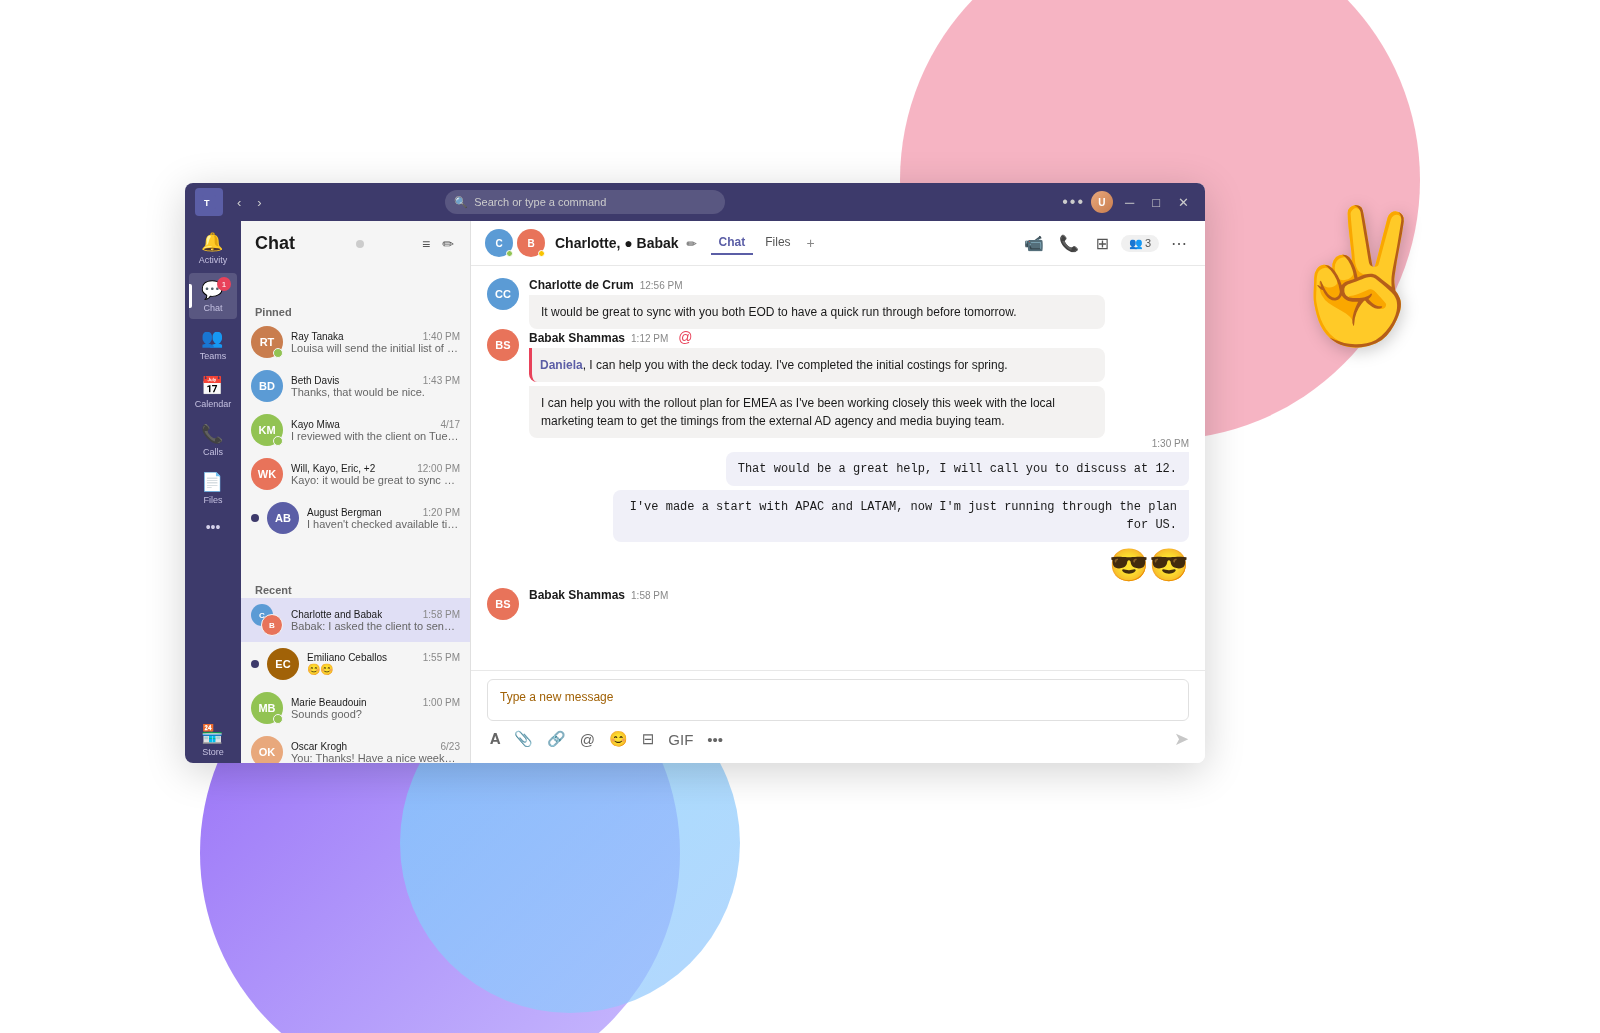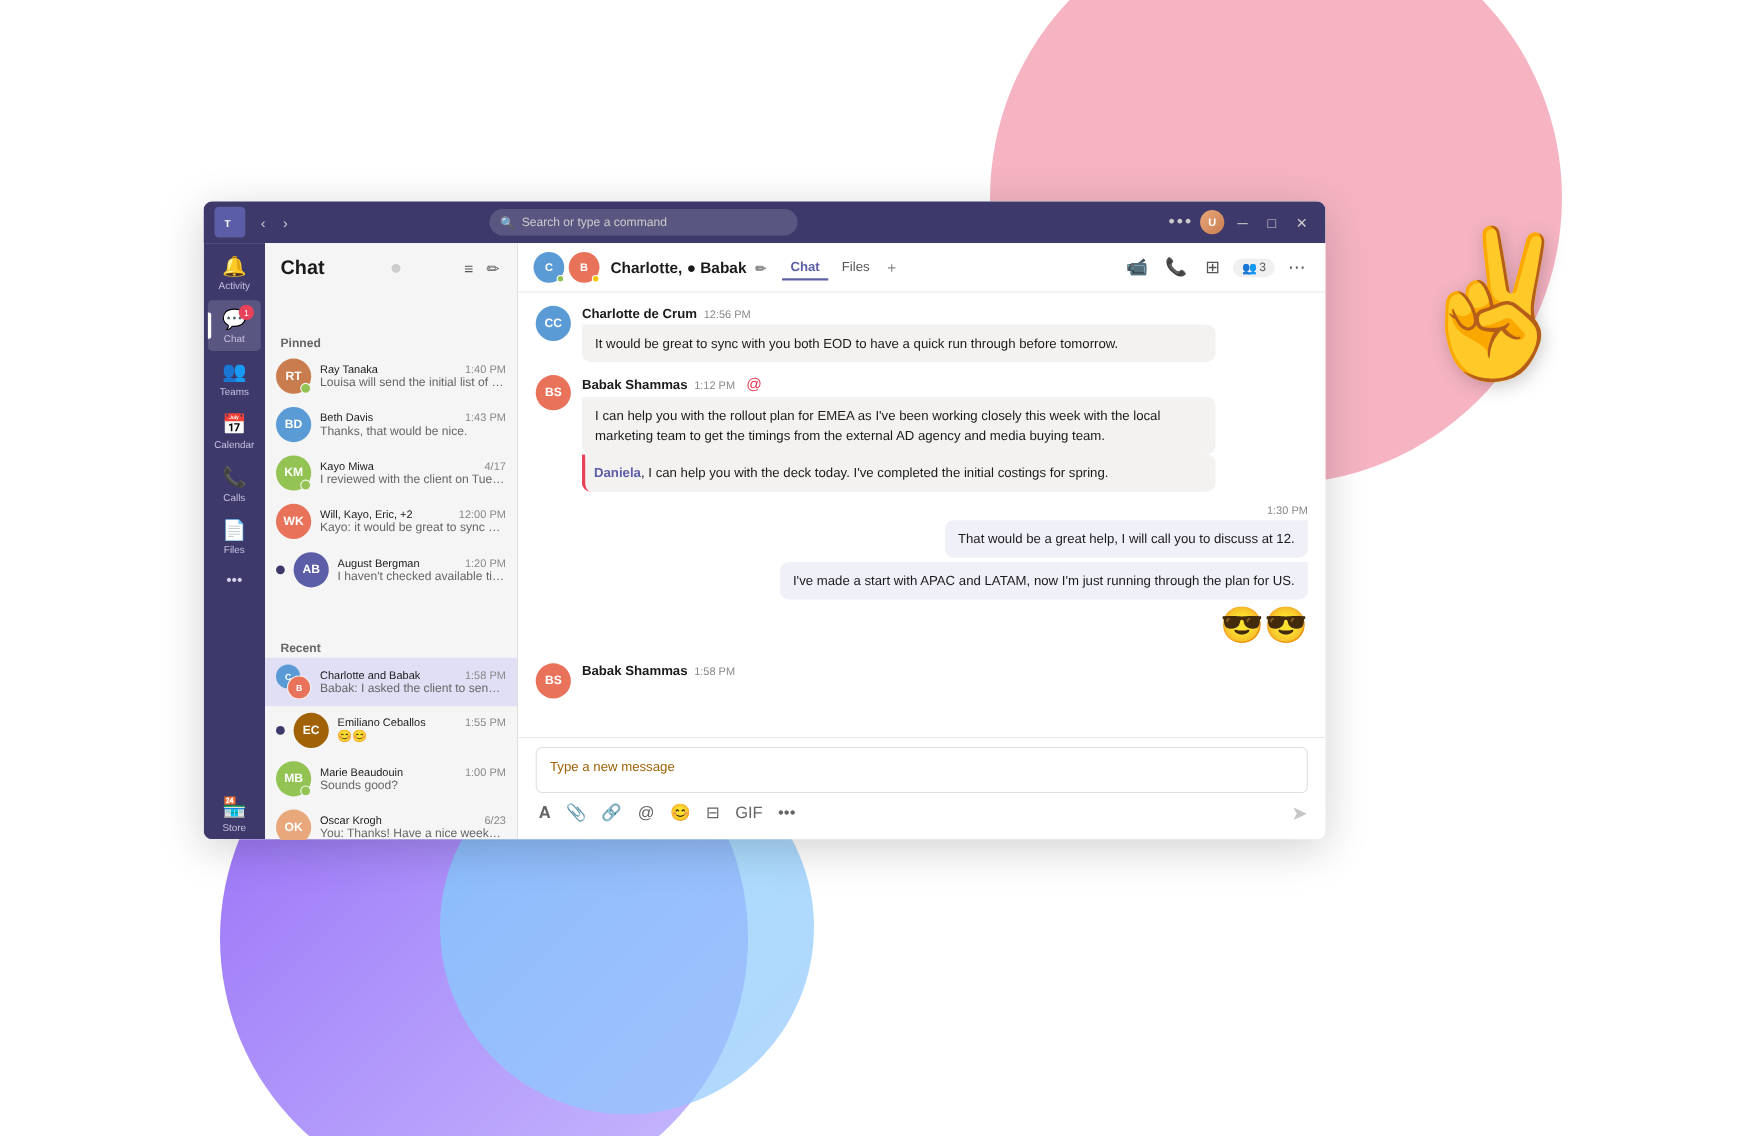--- a/index.html
+++ b/index.html
@@ -377,21 +377,20 @@
       color: #555;
     }
 
     
     .messages-area {
       flex: 1;
       overflow-y: auto;
       padding: 12px 16px;
       display: flex;
       flex-direction: column;
-      gap: 12px;
     }
 
     .message-group {
       display: flex;
       gap: 10px;
       align-items: flex-start;
     }
     .message-group.right {
       flex-direction: row-reverse;
     }
@@ -419,20 +418,21 @@
       padding: 8px 12px;
       font-size: 12px;
       line-height: 1.5;
       color: #1a1a1a;
       max-width: 100%;
     }
     .message-group.right .msg-bubble {
       background: #f0f0f8;
       border-radius: 8px 0 8px 8px;
       text-align: right;
+      font-family: Liberation Mono, monospace;
     }
     .msg-bubble .mention { color: #5b5ea6; font-weight: 600; }
     .msg-at-icon { color: #e8425a; font-size: 14px; margin-left: 4px; }
     .msg-border-left {
       border-left: 3px solid #e8425a;
       padding-left: 8px;
     }
     .emoji-row {
       font-size: 32px;
       text-align: right;
@@ -762,25 +762,25 @@
         </div>
 
         <div class="message-group">
           <div class="msg-avatar" style="background:#e8735a;">BS</div>
           <div class="msg-content">
             <div class="msg-meta">
               <span class="msg-sender">Babak Shammas</span>
               <span class="msg-time">1:12 PM</span>
               <span class="msg-at-icon">@</span>
             </div>
+            <div class="msg-bubble msg-border-left">
+              <span class="mention">Daniela</span>, I can help you with the deck today. I've completed the initial costings for spring.
+            </div>
             <div class="msg-bubble" style="margin-top:4px;">
               I can help you with the rollout plan for EMEA as I've been working closely this week with the local marketing team to get the timings from the external AD agency and media buying team.
-            </div>
-            <div class="msg-bubble msg-border-left">
-              <span class="mention">Daniela</span>, I can help you with the deck today. I've completed the initial costings for spring.
             </div>
           </div>
         </div>
 
         <div class="message-group right">
           <div class="msg-content">
             <div class="msg-meta">
               <span class="msg-time">1:30 PM</span>
             </div>
             <div class="msg-bubble">

